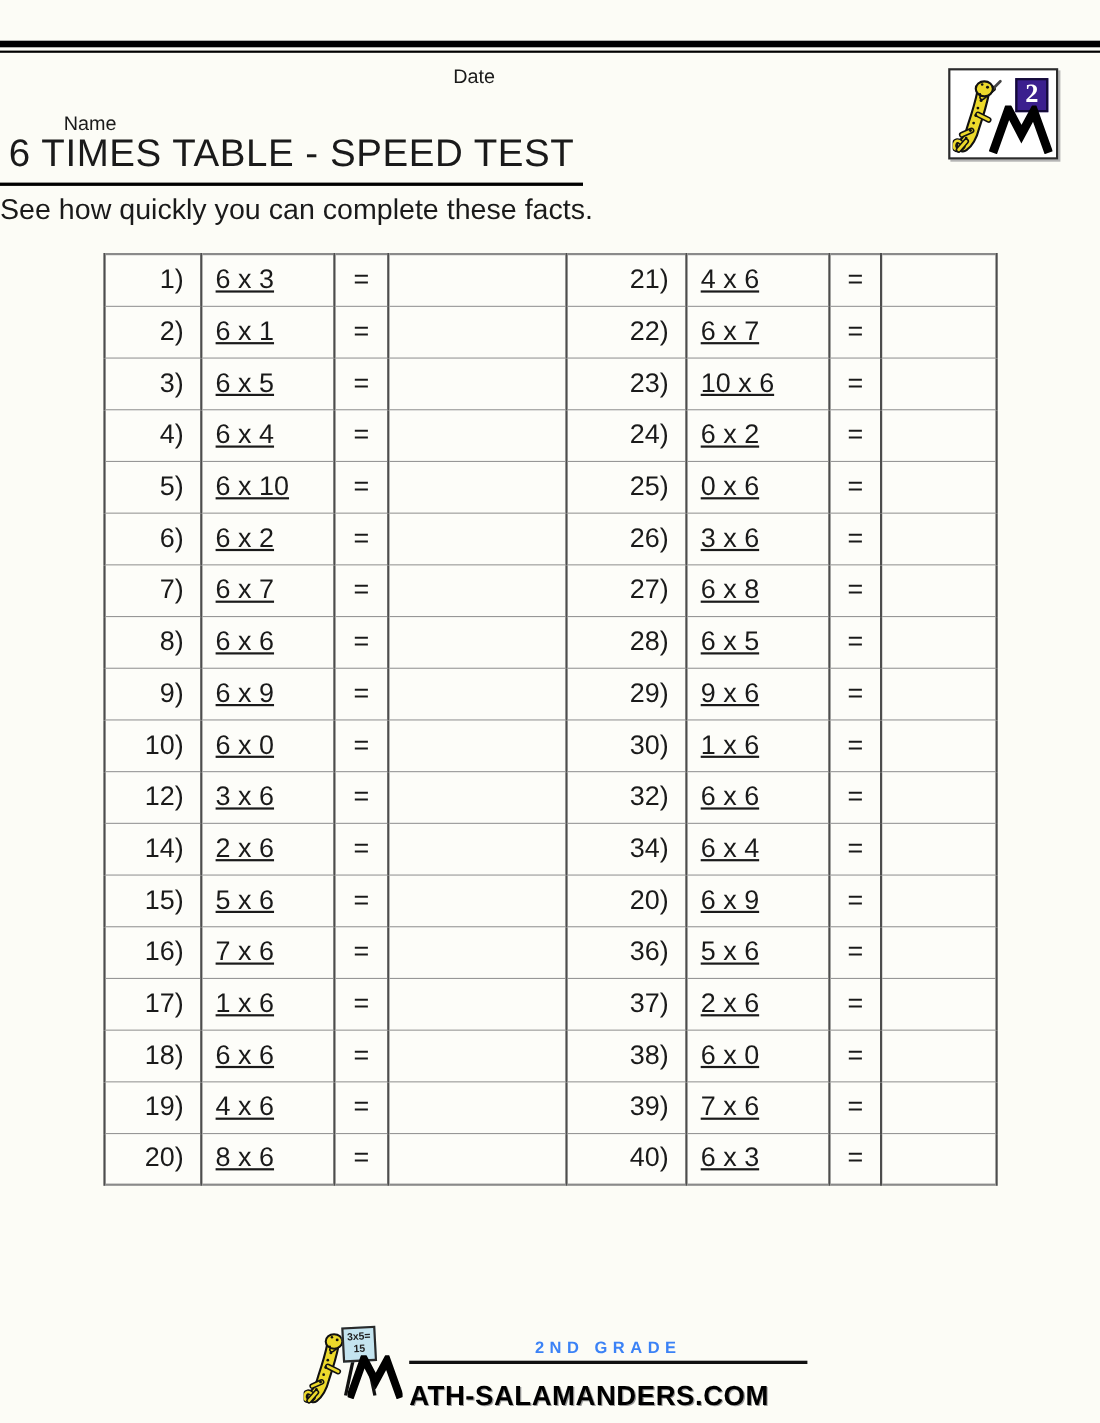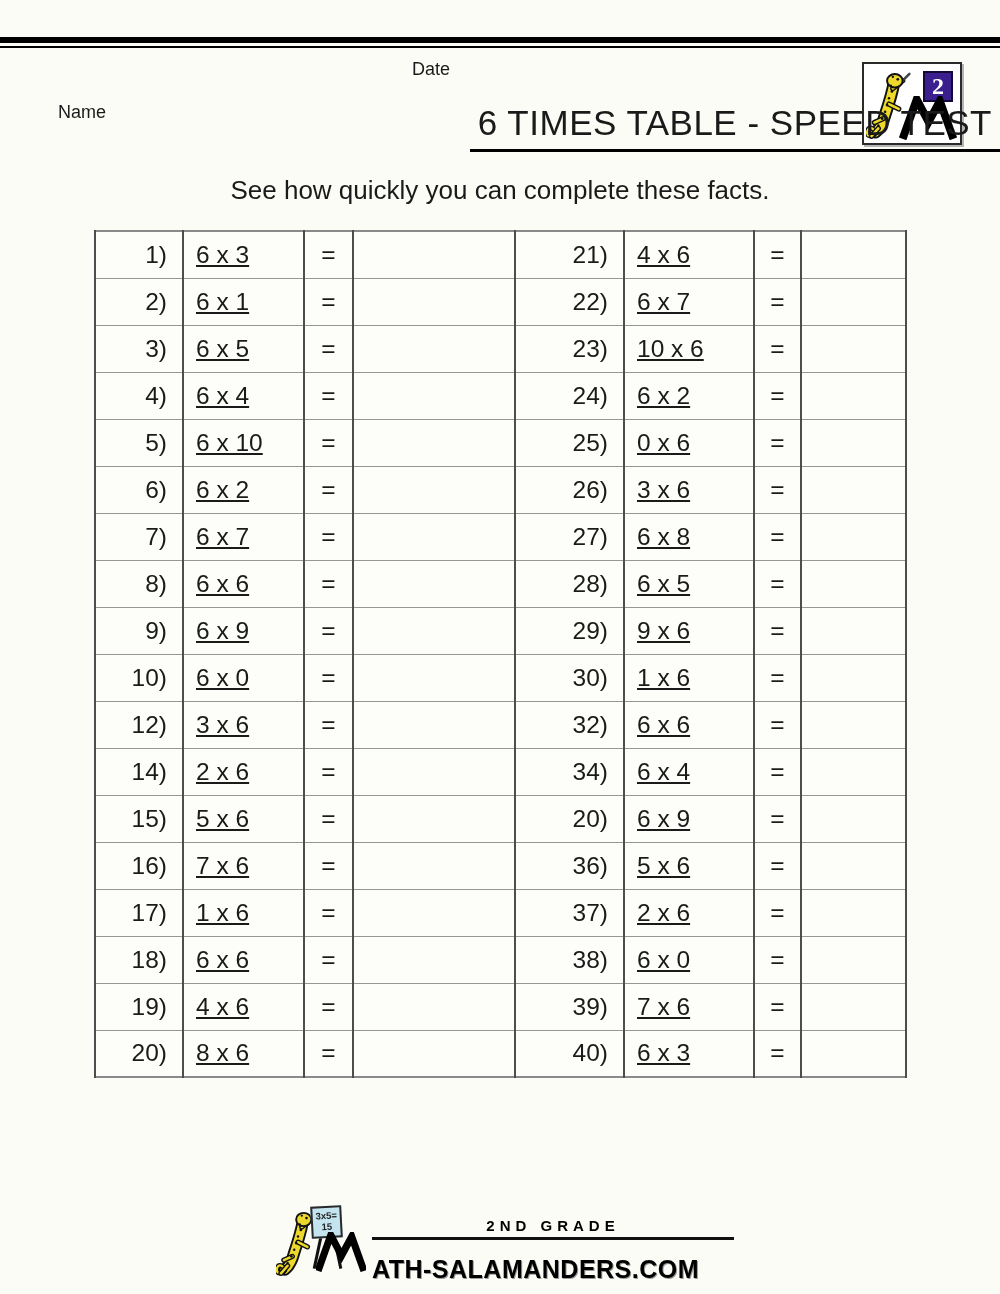--- a/index.html
+++ b/index.html
@@ -8,23 +8,23 @@
     position:relative;width:1000px;height:1294px;margin:0 auto;
     background:#fcfcf6;color:#1a1a1a;overflow:hidden;
   }
   
   .topbar-thick{position:absolute;left:0;top:37px;width:100%;height:6px;background:#000;}
   .topbar-thin{position:absolute;left:0;top:46px;width:100%;height:2px;background:#000;}
   
   .name-label{position:absolute;left:58px;top:59px;font-size:18px;margin-top:43px;}
   .date-label{position:absolute;left:412px;top:59px;font-size:18px;}
   
-  .title-wrap{position:absolute;left:0;top:103px;width:100%;text-align:right;text-decoration:underline;}
+  .title-wrap{position:absolute;left:0;top:120px;width:100%;text-align:left;text-decoration:underline;}
   .title-text{display:inline-block;font-size:35px;letter-spacing:.5px;border-bottom:3px solid #000;padding:0 8px 6px 8px;}
-  .subtitle{position:absolute;left:0;top:175px;width:100%;text-align:center;font-size:26px;}
+  .subtitle{position:absolute;left:0;top:175px;width:100%;text-align:left;font-size:26px;}
   
   .logo-box{position:absolute;left:862px;top:62px;width:100px;height:83px;background:#fff;
     border:2px solid #2b2b2b;box-shadow:2px 2px 0 #b5b5b5;box-sizing:border-box;}
   .badge{position:absolute;right:7px;top:7px;width:30px;height:31px;background:#3b1f8e;
     border:2px solid #140a38;box-sizing:border-box;display:flex;align-items:center;justify-content:center;
     color:#fff;font-family:"Liberation Serif",serif;font-size:24px;font-weight:700;}
   .logo-m{position:absolute;right:3px;bottom:3px;}
   .logo-sal{position:absolute;left:2px;top:8px;}
   
   .sheet{position:absolute;left:94px;top:230px;}
@@ -42,21 +42,21 @@
   .footer{position:absolute;left:276px;top:1205px;display:flex;}
   .footer-art{position:relative;width:96px;height:76px;flex:none;}
   .board{position:absolute;left:35px;top:1px;width:31px;height:32px;background:#c4e4ef;
     border:2px solid #2a2a2a;box-sizing:border-box;transform:rotate(-3deg);
     font-size:9.5px;line-height:1.15;text-align:center;padding-top:3px;font-weight:700;color:#222;}
   .easel-leg{position:absolute;width:3px;height:32px;background:#111;top:32px;}
   .leg-a{left:40px;transform:rotate(12deg);}
   .leg-b{left:60px;transform:rotate(-12deg);}
   .footer-m{position:absolute;left:40px;top:27px;}
   .footer-text{width:362px;flex:none;}
-  .grade-line{margin-top:12px;text-align:center;font-size:15px;font-weight:700;letter-spacing:5px;color:#000000;}
+  .grade-line{margin-top:12px;text-align:center;font-size:15px;font-weight:700;letter-spacing:5px;color:#3b82f6;}
   .rule{border-top:3px solid #111;margin-top:3px;}
   .site-line{display:flex;align-items:flex-end;margin-top:17px;}
   .site-rest{font-size:25px;font-weight:800;letter-spacing:.5px;color:#000;
     text-shadow:1px 1px 0 #9a9a9a;line-height:1;padding-bottom:2px;}
 </style>
 </head>
 <body>
 
 <div class="page">
 

